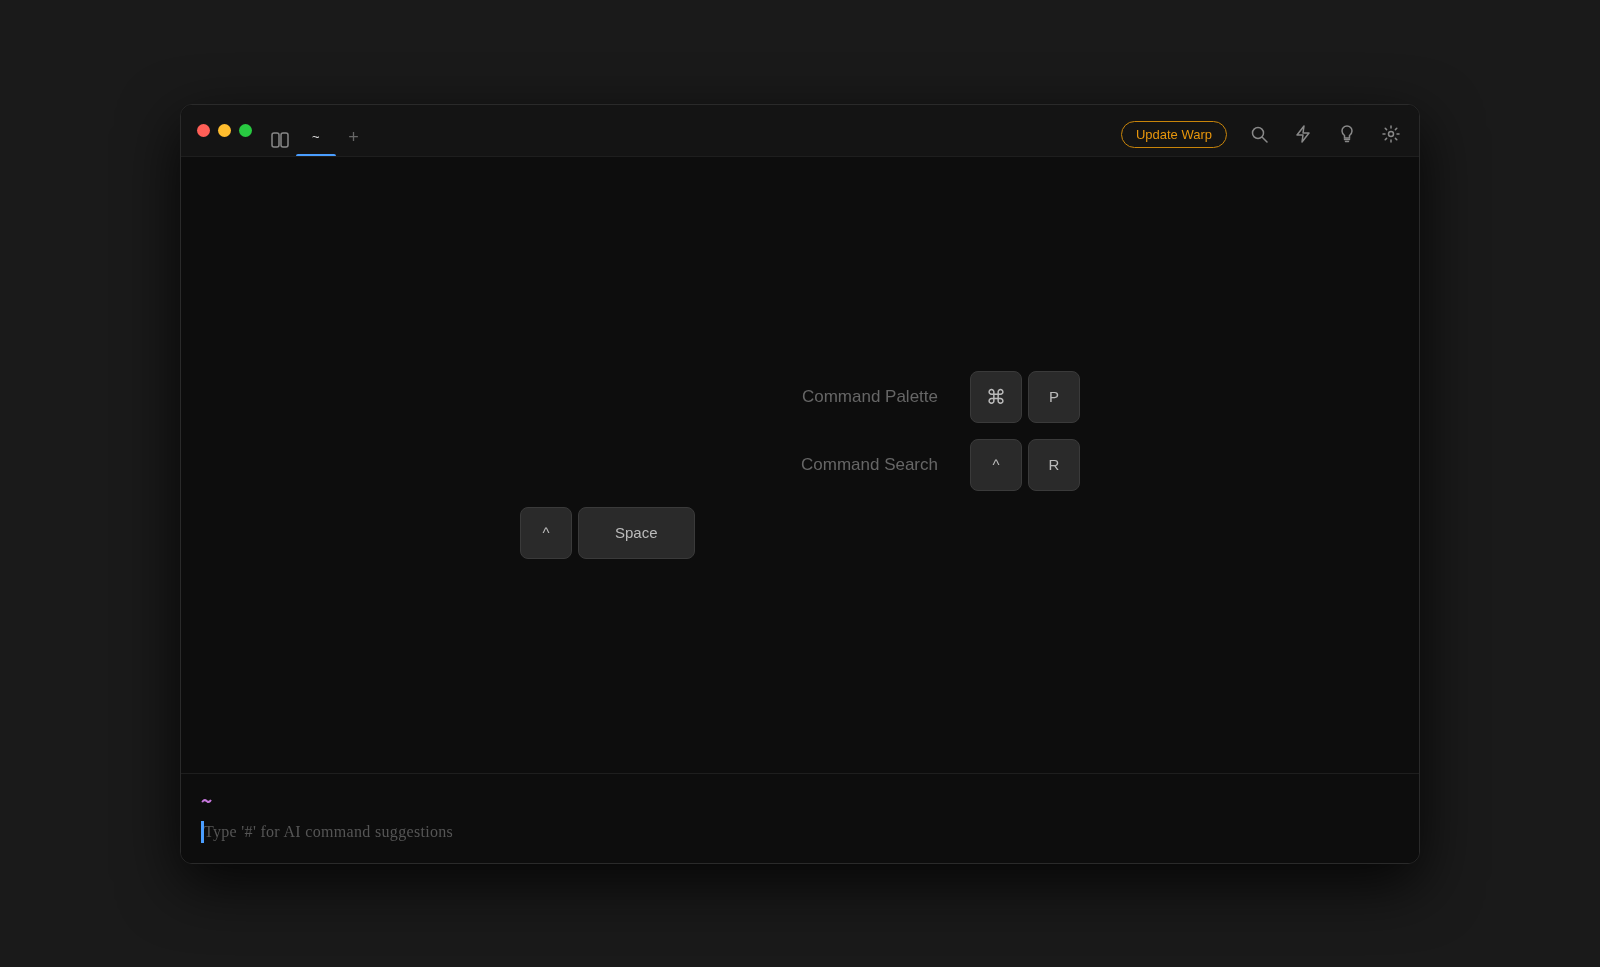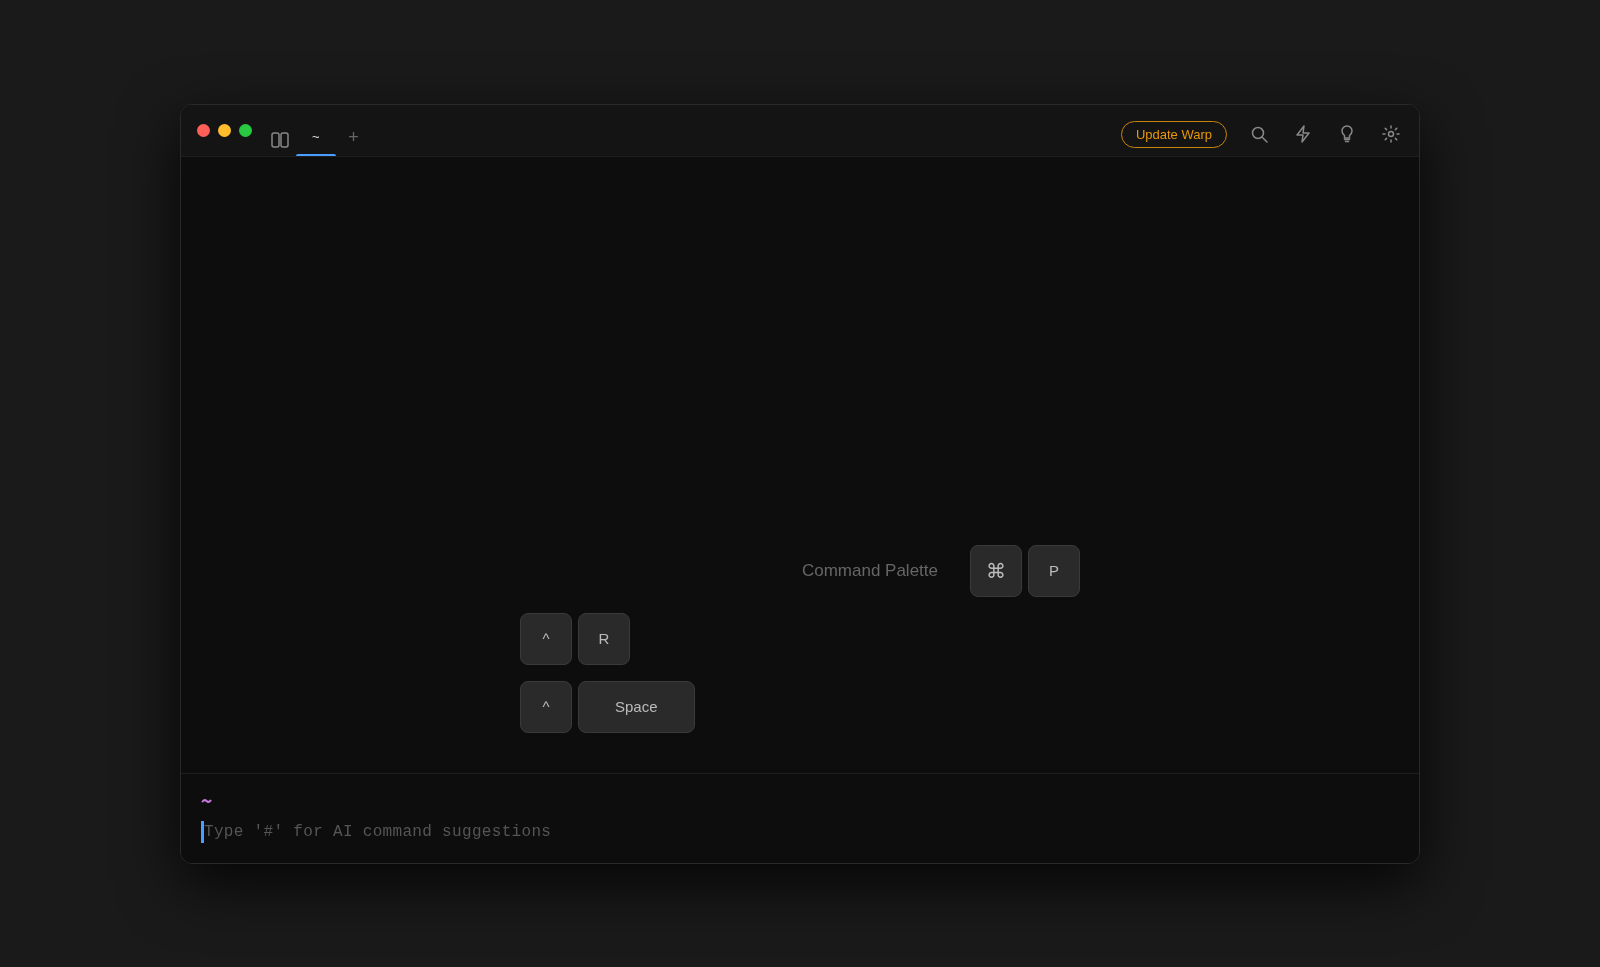--- a/index.html
+++ b/index.html
@@ -136,21 +136,21 @@
       height: 24px;
     }
 
     
     .terminal-content {
       flex: 1;
       background: #0d0d0d;
       display: flex;
       flex-direction: column;
       align-items: center;
-      justify-content: flex-end;
+      justify-content: center;
       padding: 40px;
     }
 
     .shortcuts-container {
       display: flex;
       flex-direction: column;
       gap: 16px;
       align-items: center;
     }
 
@@ -235,21 +235,21 @@
     }
 
     @keyframes blink {
       0%, 100% { opacity: 1; }
       50% { opacity: 0; }
     }
 
     .input-placeholder {
       color: #555;
       font-size: 16px;
-      font-family: Liberation Mono, monospace;
+      font-family: Liberation Serif, serif;
       letter-spacing: 0.02em;
     }
   </style>
 </head>
 <body>
 
 <div class="window">
 
   <div class="titlebar">
     <div class="traffic-lights">
@@ -310,20 +310,21 @@
 
       <div class="shortcut-row">
         <span class="shortcut-label">Command Palette</span>
         <div class="shortcut-keys">
           <div class="key square key-cmd">⌘</div>
           <div class="key square">P</div>
         </div>
       </div>
 
       <div class="shortcut-row">
+        <span class="shortcut-label">Command Search</span>
         <div class="shortcut-keys">
           <div class="key square">^</div>
           <div class="key square">R</div>
         </div>
       </div>
 
       <div class="shortcut-row">
         <div class="shortcut-keys">
           <div class="key square">^</div>
           <div class="key wide">Space</div>

